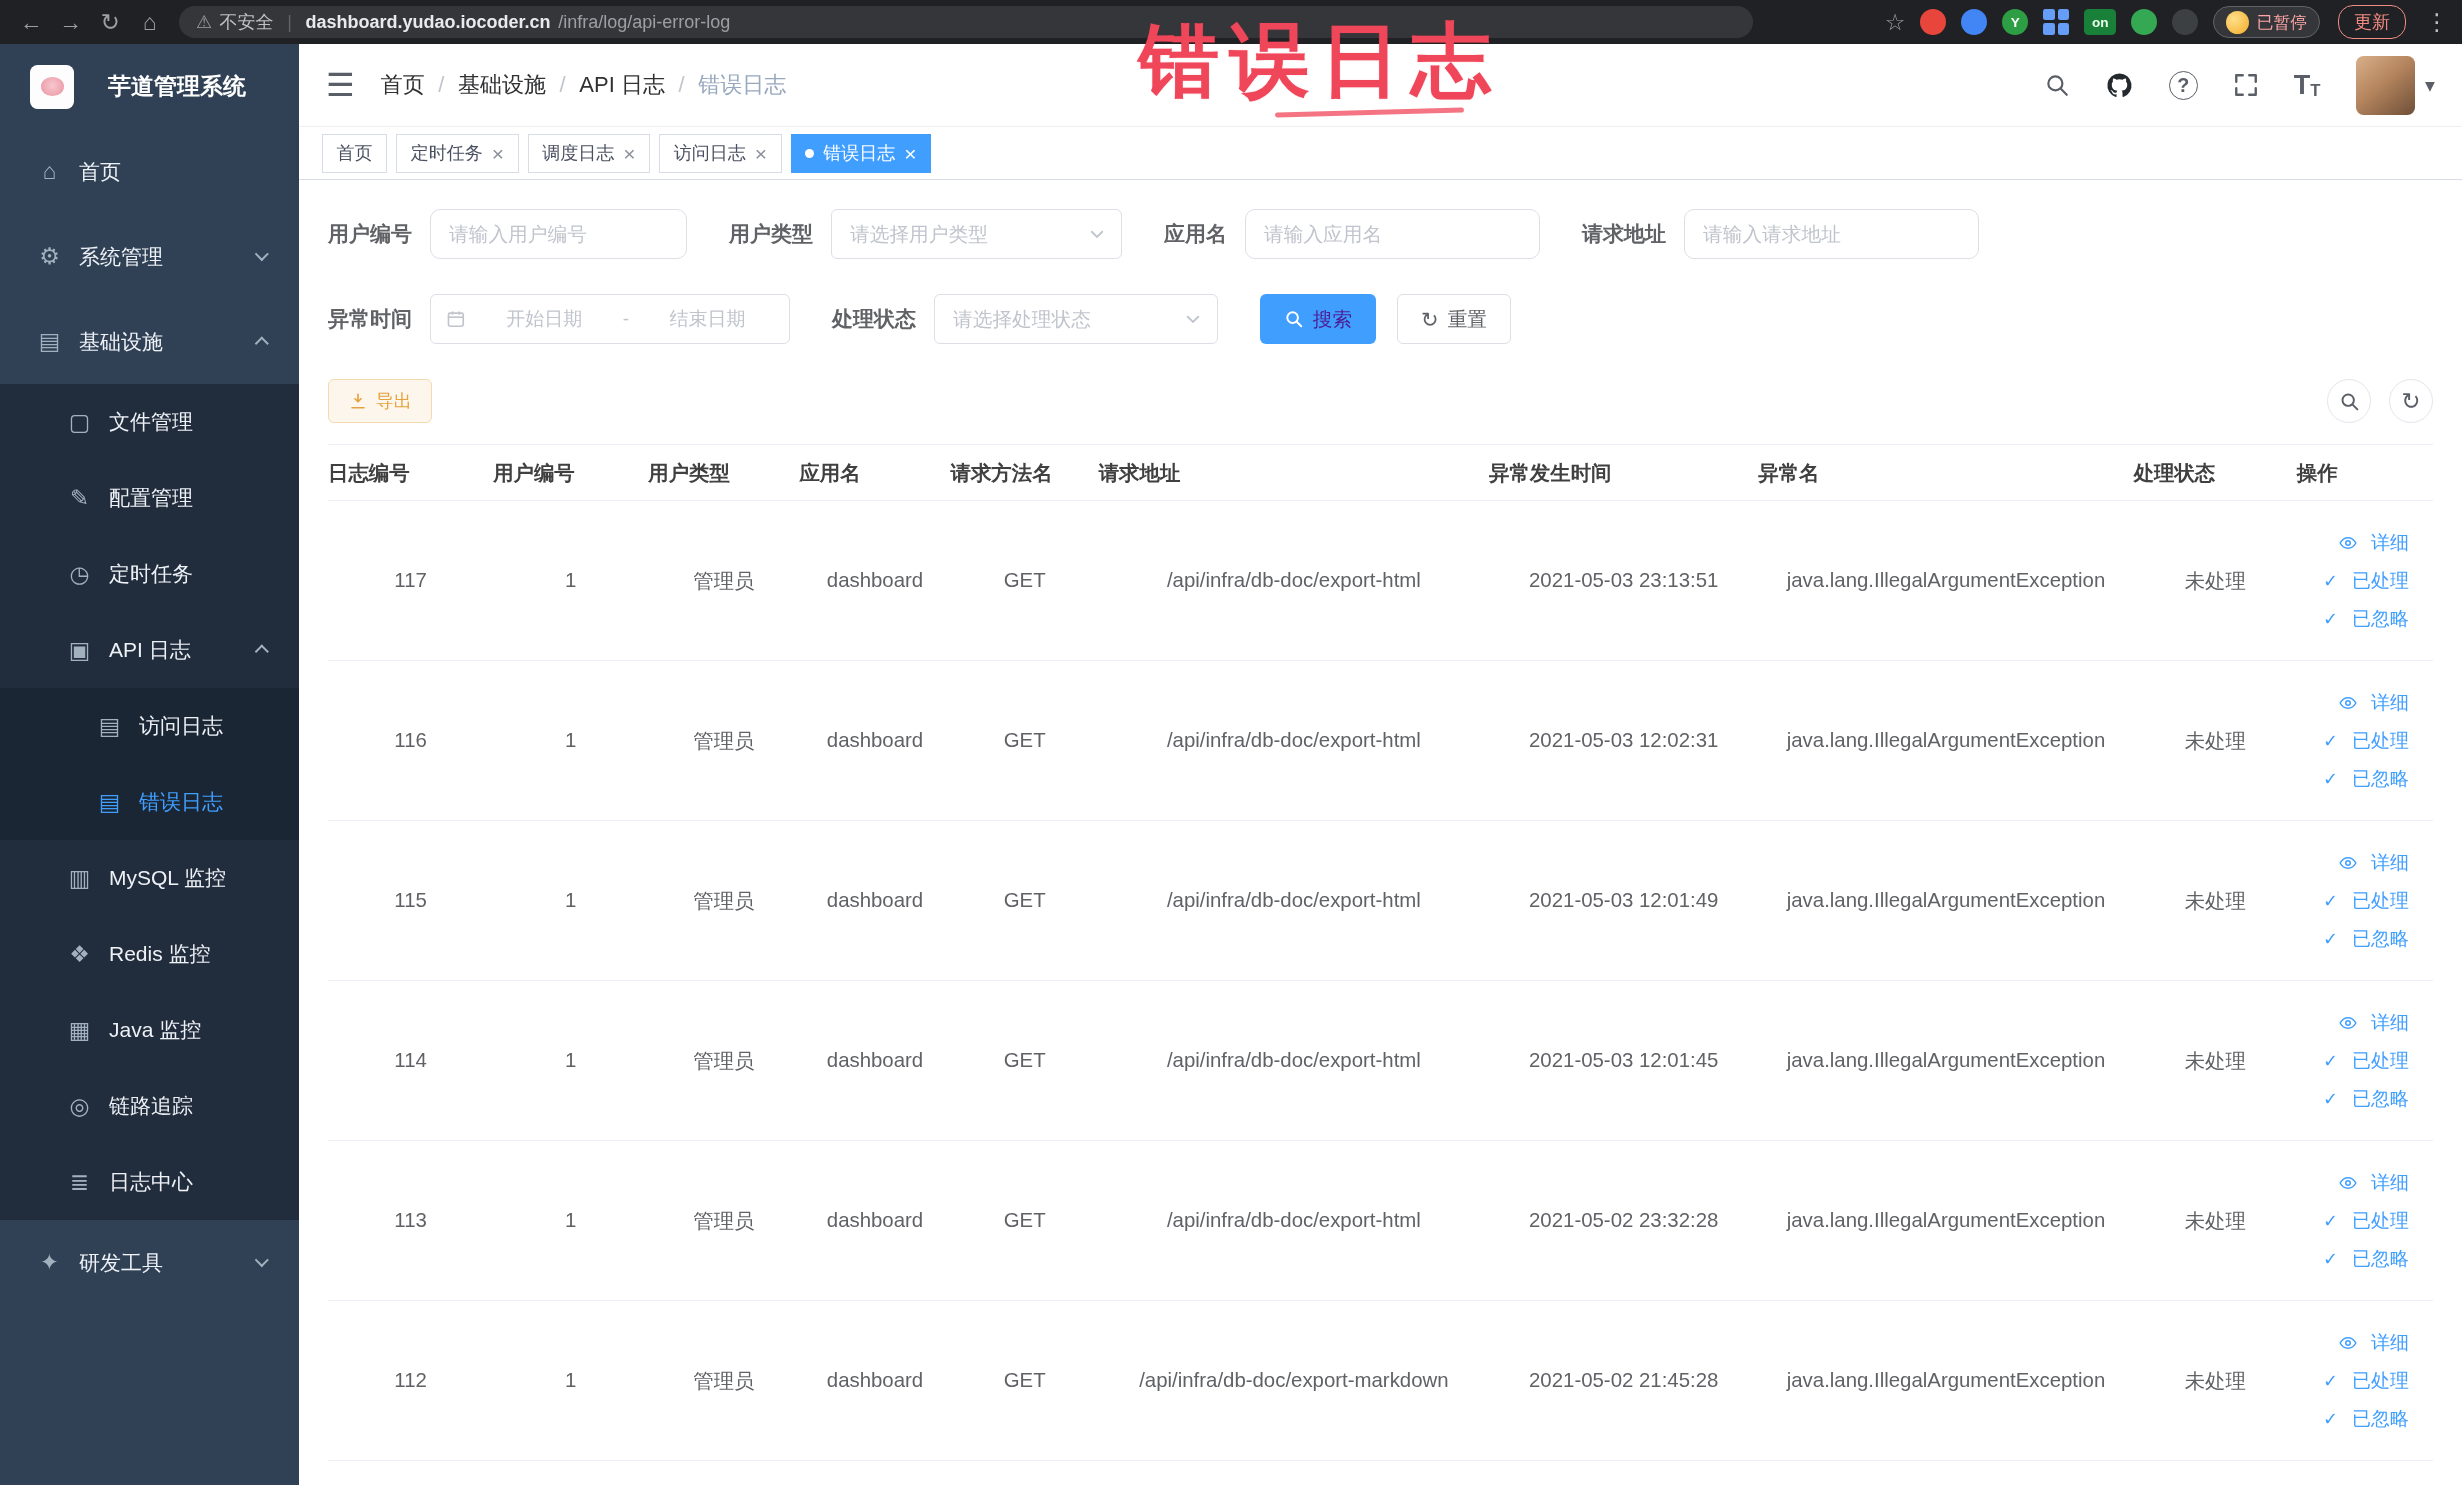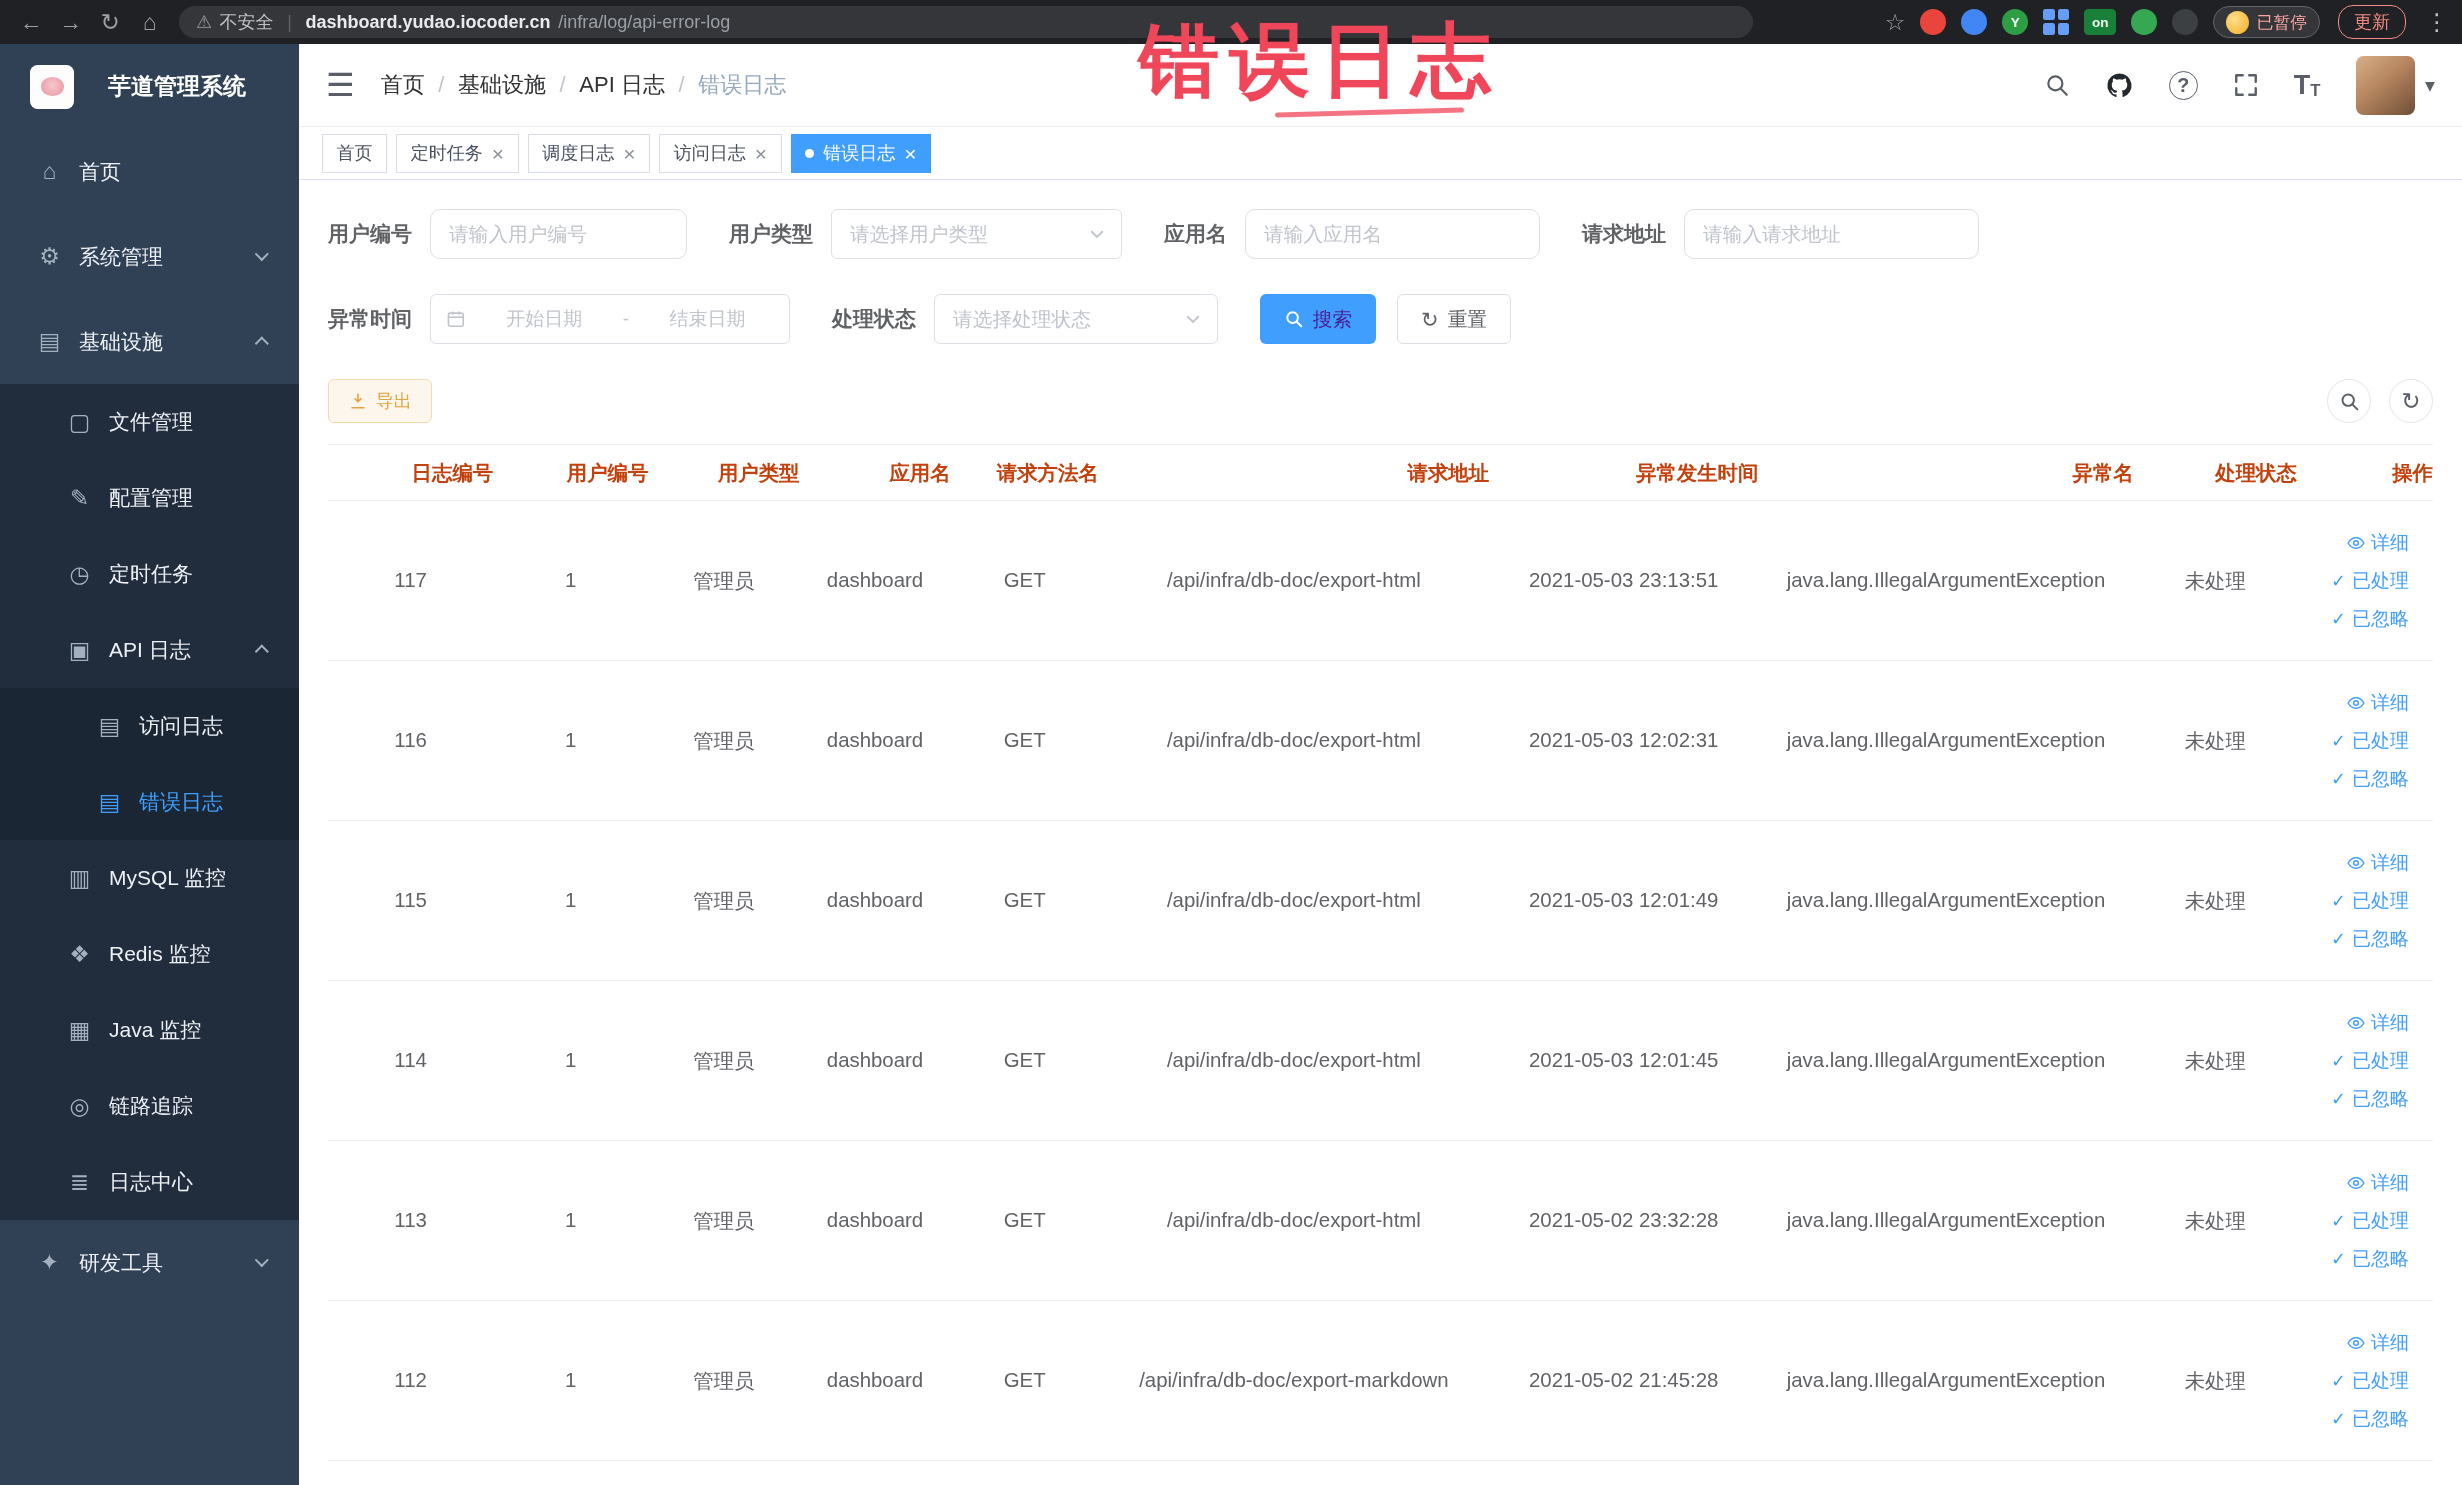--- a/index.html
+++ b/index.html
@@ -119,26 +119,26 @@
 
   .toolbar-row { display:flex; align-items:center; margin-bottom:21px; }
   .btn-export { height:44px; border-radius:6px; background:#fdf6ec; border:0.8px solid #f5dab1; color:#E6A23C;
                 display:inline-flex; align-items:center; gap:9px; padding:0 19.7px; font-size:18px; cursor:pointer; }
   .tool-circles { margin-left:auto; display:flex; gap:18px; }
   .circle-btn { width:44px; height:44px; border-radius:50%; border:0.8px solid #e3e6eb; background:#fff; color:#5a5e66;
                 display:flex; align-items:center; justify-content:center; font-size:23px; cursor:pointer; }
 
   
   .log-table { width:100%; border-collapse:collapse; table-layout:fixed; }
-  .log-table th { height:56px; font-size:20.4px; font-weight:700; color:#c2410c; text-align:right;
+  .log-table th { height:56px; font-size:20.4px; font-weight:700; color:#404040; text-align:left;
                   border-top:0.8px solid #ebeef5; border-bottom:0.8px solid #ebeef5; background:#fff; }
   .log-table td { height:160px; font-size:20.4px; color:#606266; text-align:center; vertical-align:middle;
                   border-bottom:0.8px solid #ebeef5; word-break:break-all; padding:0 6px; }
   .actions { display:flex; flex-direction:column; align-items:flex-end; gap:12px; padding-right:18px; }
-  .action-link { color:#409EFF; font-size:19px; display:inline-flex; align-items:center; gap:6px; cursor:pointer;
+  .action-link { color:#409EFF; font-size:19px; display:inline-flex; align-items:center; gap:14px; cursor:pointer;
                  text-decoration:none; white-space:nowrap; }
   .chk { font-size:18px; }
 
   
   .annotation { position:absolute; top:16.7px; left:1139px; z-index:60; font-size:80px; font-weight:700;
                 color:#f0465a; letter-spacing:10.6px; line-height:1.1; pointer-events:none;
                 text-shadow:0 0 1.5px rgba(240,70,90,.3); }
   .annotation::after { content:""; position:absolute; left:136px; bottom:-10.6px; width:189px; height:5.3px;
                        background:rgba(240,70,90,.75); border-radius:3px; transform:rotate(-1.5deg); }
 </style>

